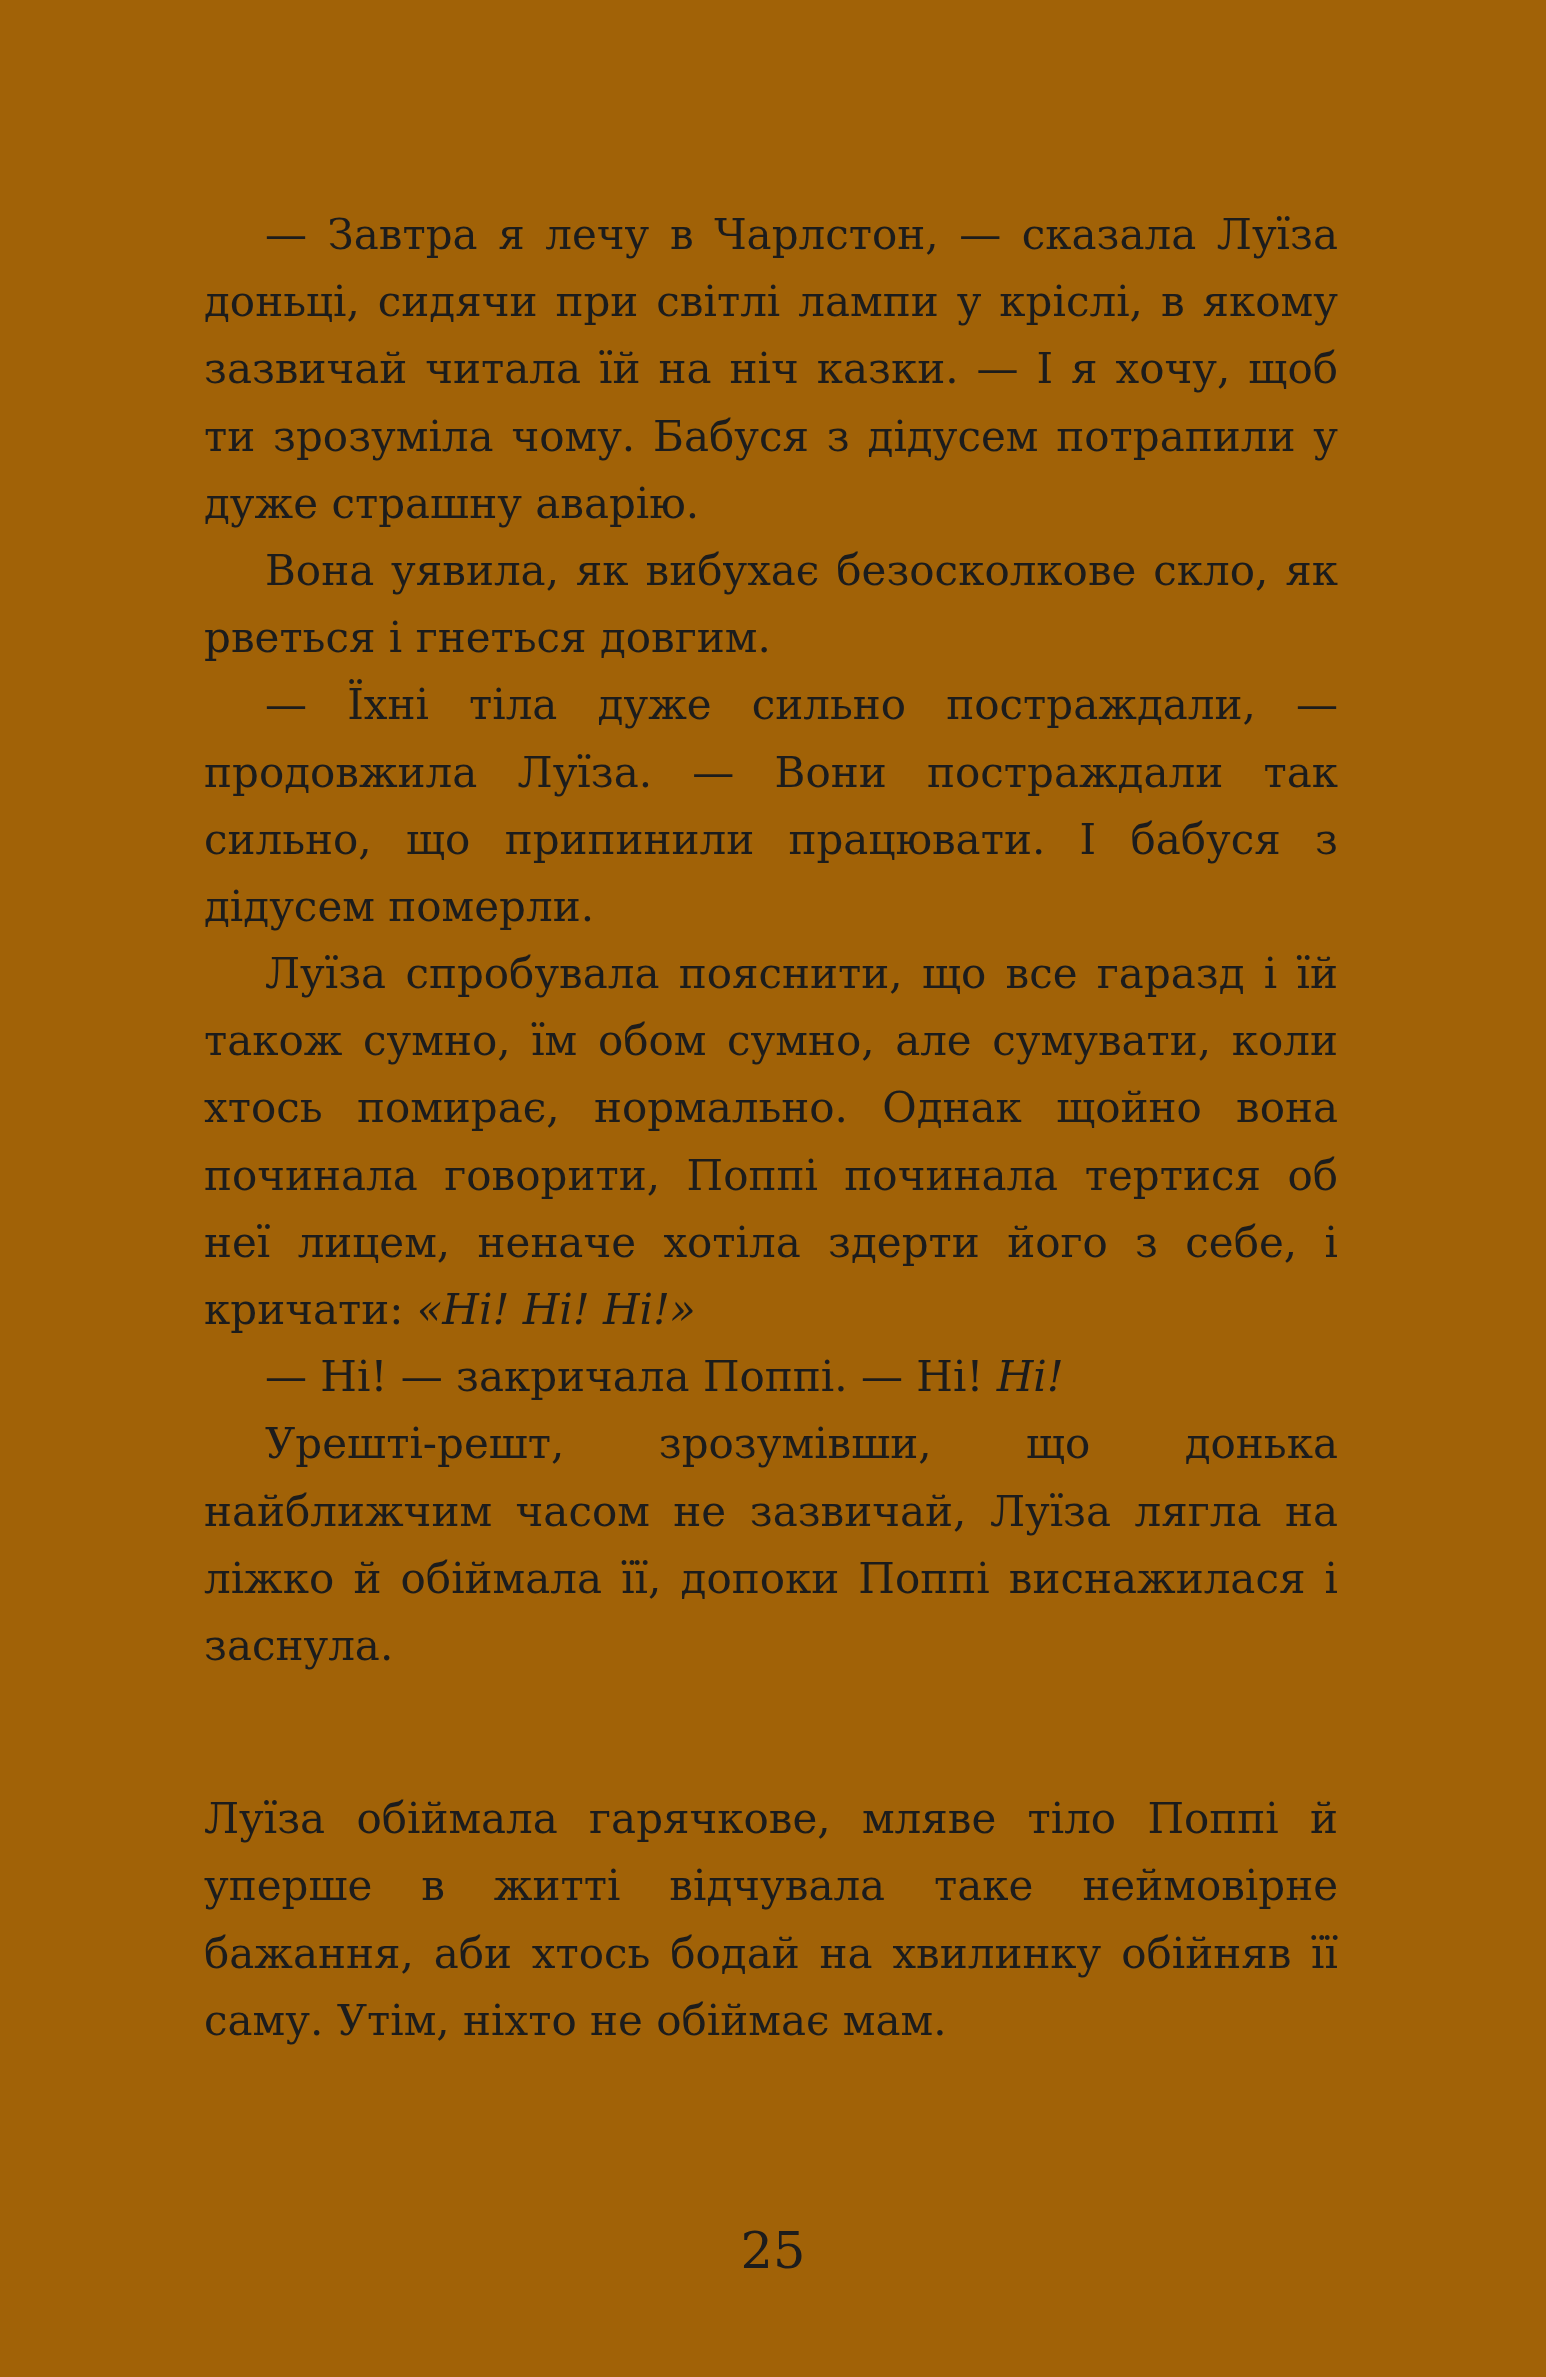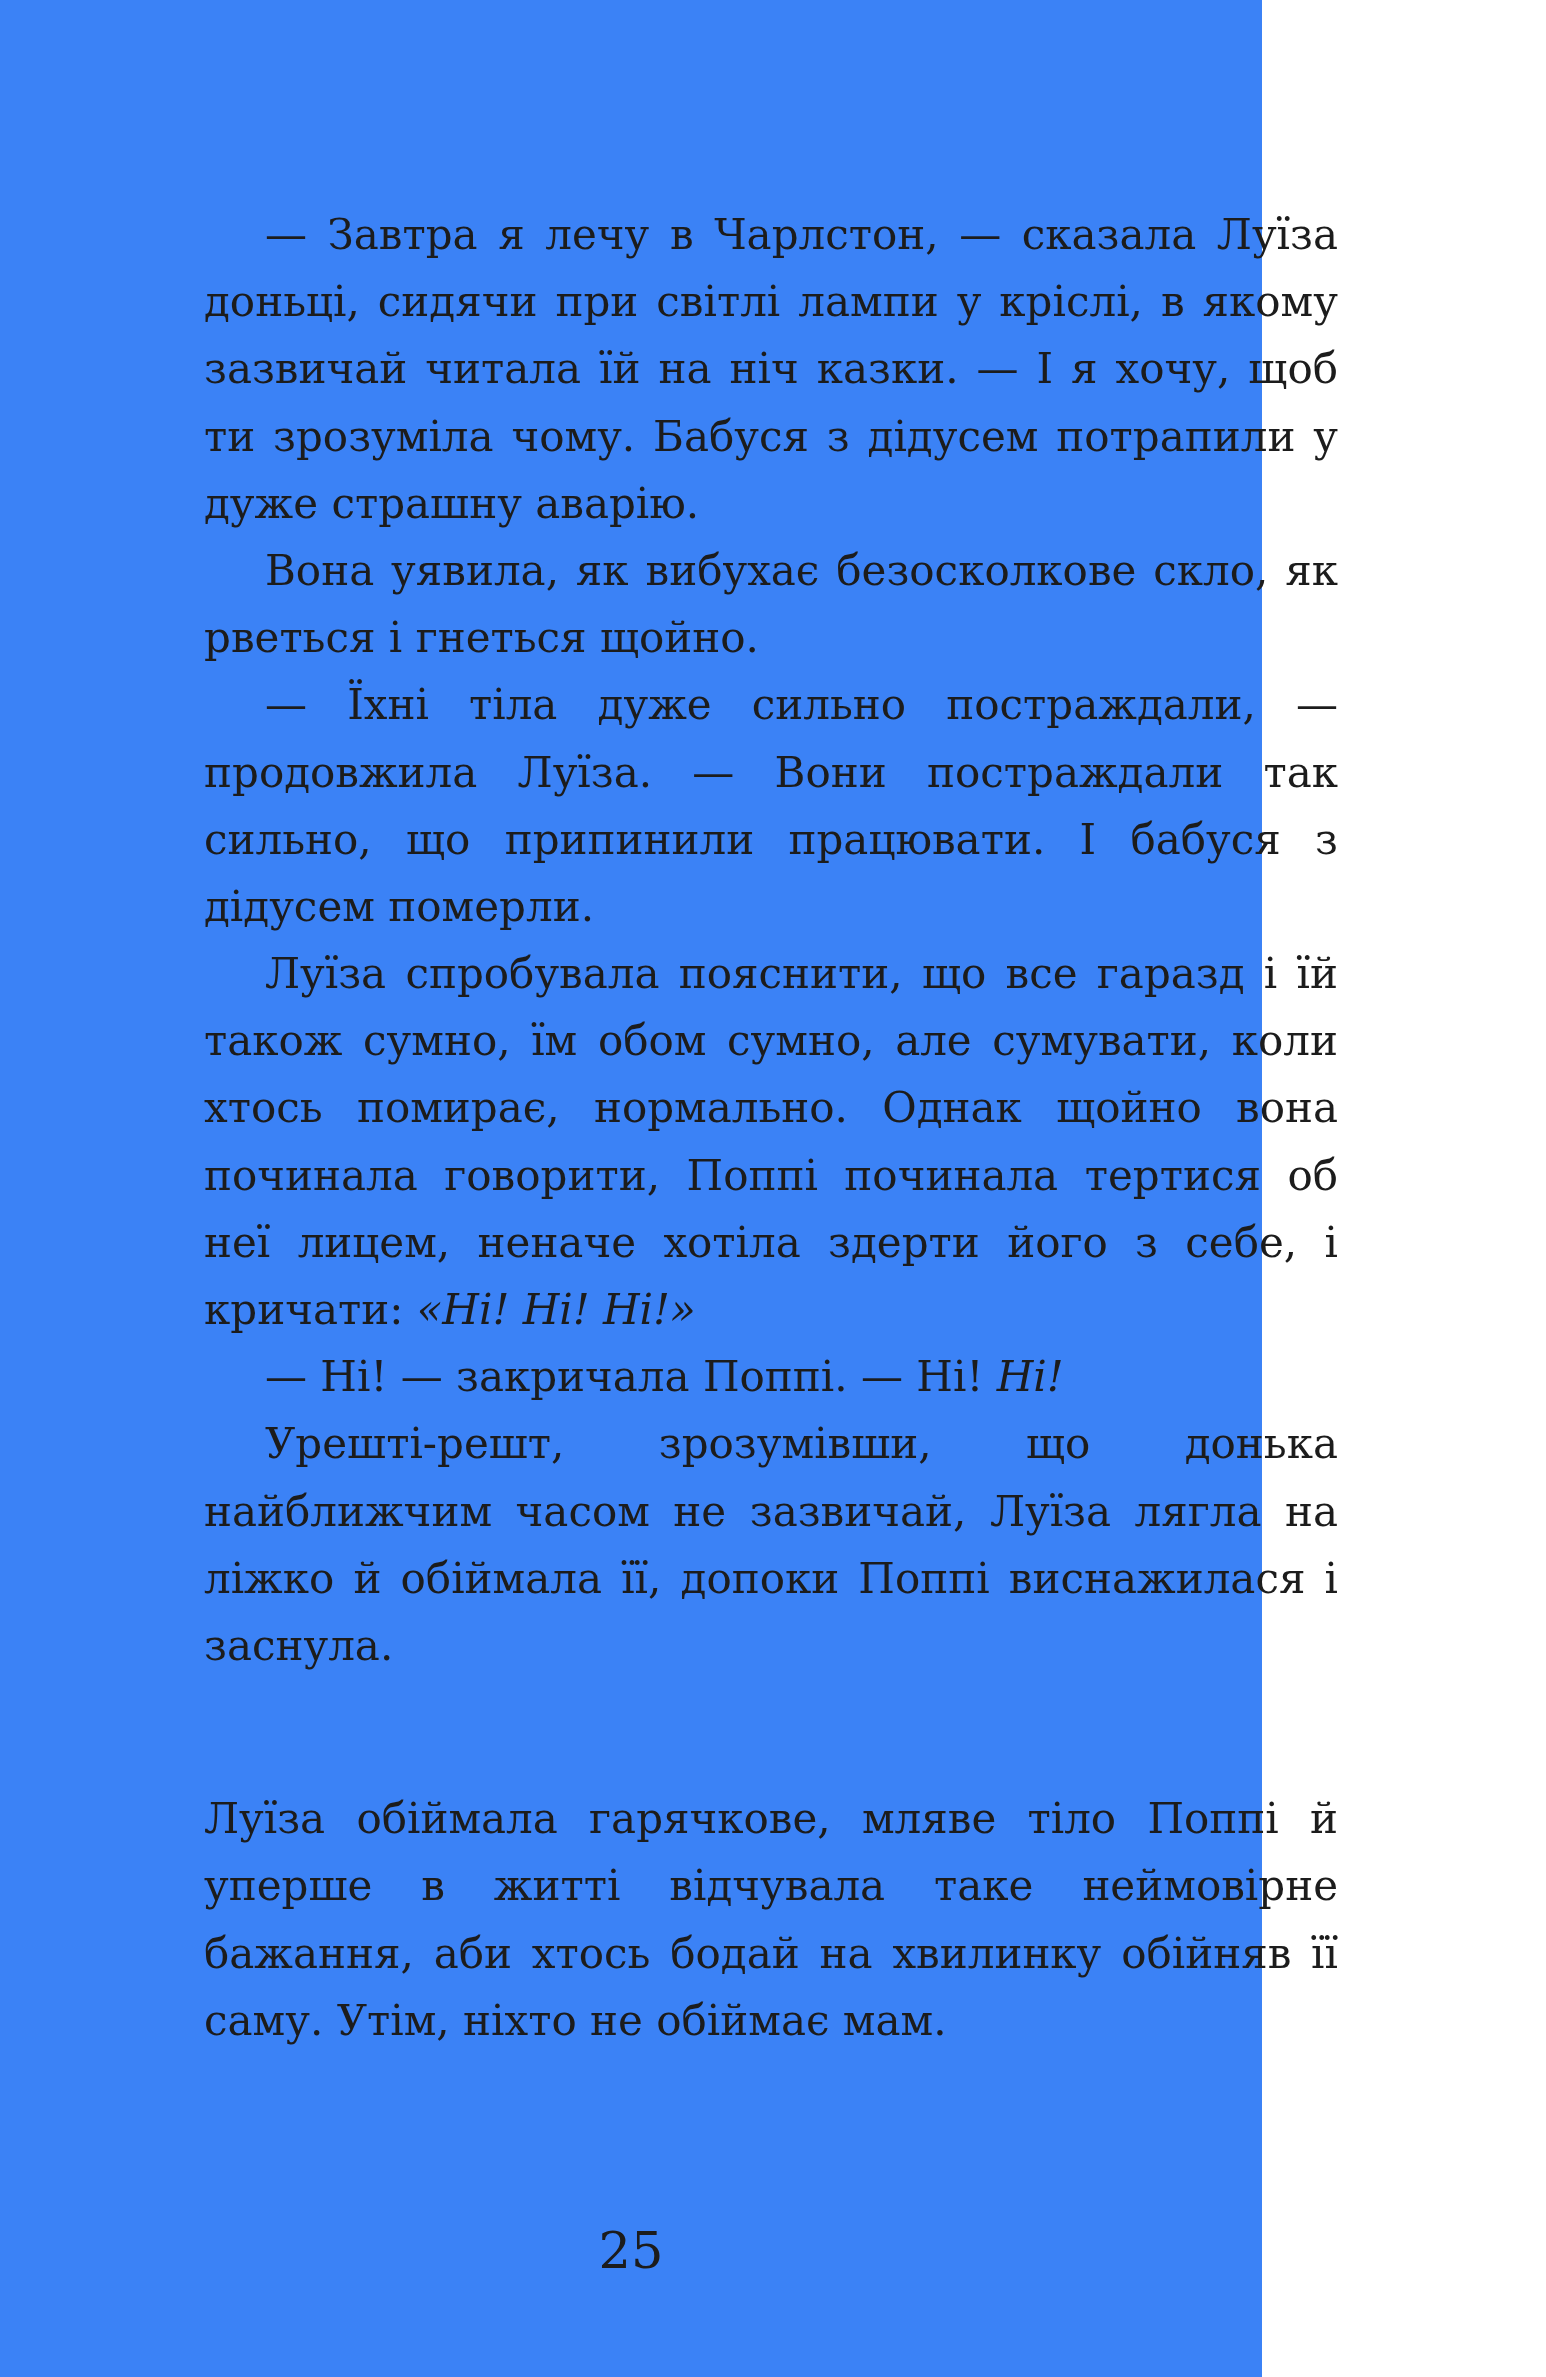--- a/index.html
+++ b/index.html
@@ -2,23 +2,23 @@
 <html lang="uk" style="font-size:13px"><head>
 <meta charset="utf-8">
 <style>
   html, body {
     margin: 0;
     padding: 0;
     background: #ffffff;
   }
   .page {
     position: relative;
-    width: 1262px;
+    width: 1546px;
     height: 2377px;
-    background: #3b82f6;
+    background: #a16207;
     font-family: "DejaVu Serif", "Liberation Serif", serif;
     color: #1c1c1c;
     box-sizing: border-box;
   }
   .text-block {
     position: absolute;
     left: 204px;
     top: 201px;
     width: 1134px;
     font-size: 42px;
@@ -51,21 +51,21 @@
 </style>
 </head>
 <body>
 
 <div class="page">
 
   <div class="text-block">
 
     <div class="section-1">
       <p class="indent">— Завтра я лечу в Чарлстон, — сказала Луїза доньці, сидячи при світлі лампи у кріслі, в якому зазвичай читала їй на ніч казки. — І я хочу, щоб ти зрозуміла чому. Бабуся з дідусем потрапили у дуже страшну аварію.</p>
-      <p class="indent">Вона уявила, як вибухає безосколкове скло, як рветься і гнеться щойно.</p>
+      <p class="indent">Вона уявила, як вибухає безосколкове скло, як рветься і гнеться довгим.</p>
       <p class="indent">— Їхні тіла дуже сильно постраждали, — продовжила Луїза. — Вони постраждали так сильно, що припинили працювати. І бабуся з дідусем померли.</p>
       <p class="indent"><span>Луїза спробувала пояснити, що все гаразд і їй також сумно, їм обом сумно, але сумувати, коли хтось помирає, нормально. Однак щойно вона починала говорити, Поппі починала тертися об неї лицем, неначе хотіла здерти його з себе, і кричати: </span><em>«Ні! Ні! Ні!»</em></p>
       <p class="indent"><span>— Ні! — закричала Поппі. — Ні! </span><em>Ні!</em></p>
       <p class="indent">Урешті-решт, зрозумівши, що донька найближчим часом не зазвичай, Луїза лягла на ліжко й обіймала її, допоки Поппі виснажилася і заснула.</p>
     </div>
 
     <div class="section-2">
       <p>Луїза обіймала гарячкове, мляве тіло Поппі й уперше в житті відчувала таке неймовірне бажання, аби хтось бодай на хвилинку обійняв її саму. Утім, ніхто не обіймає мам.</p>
 
     </div>

